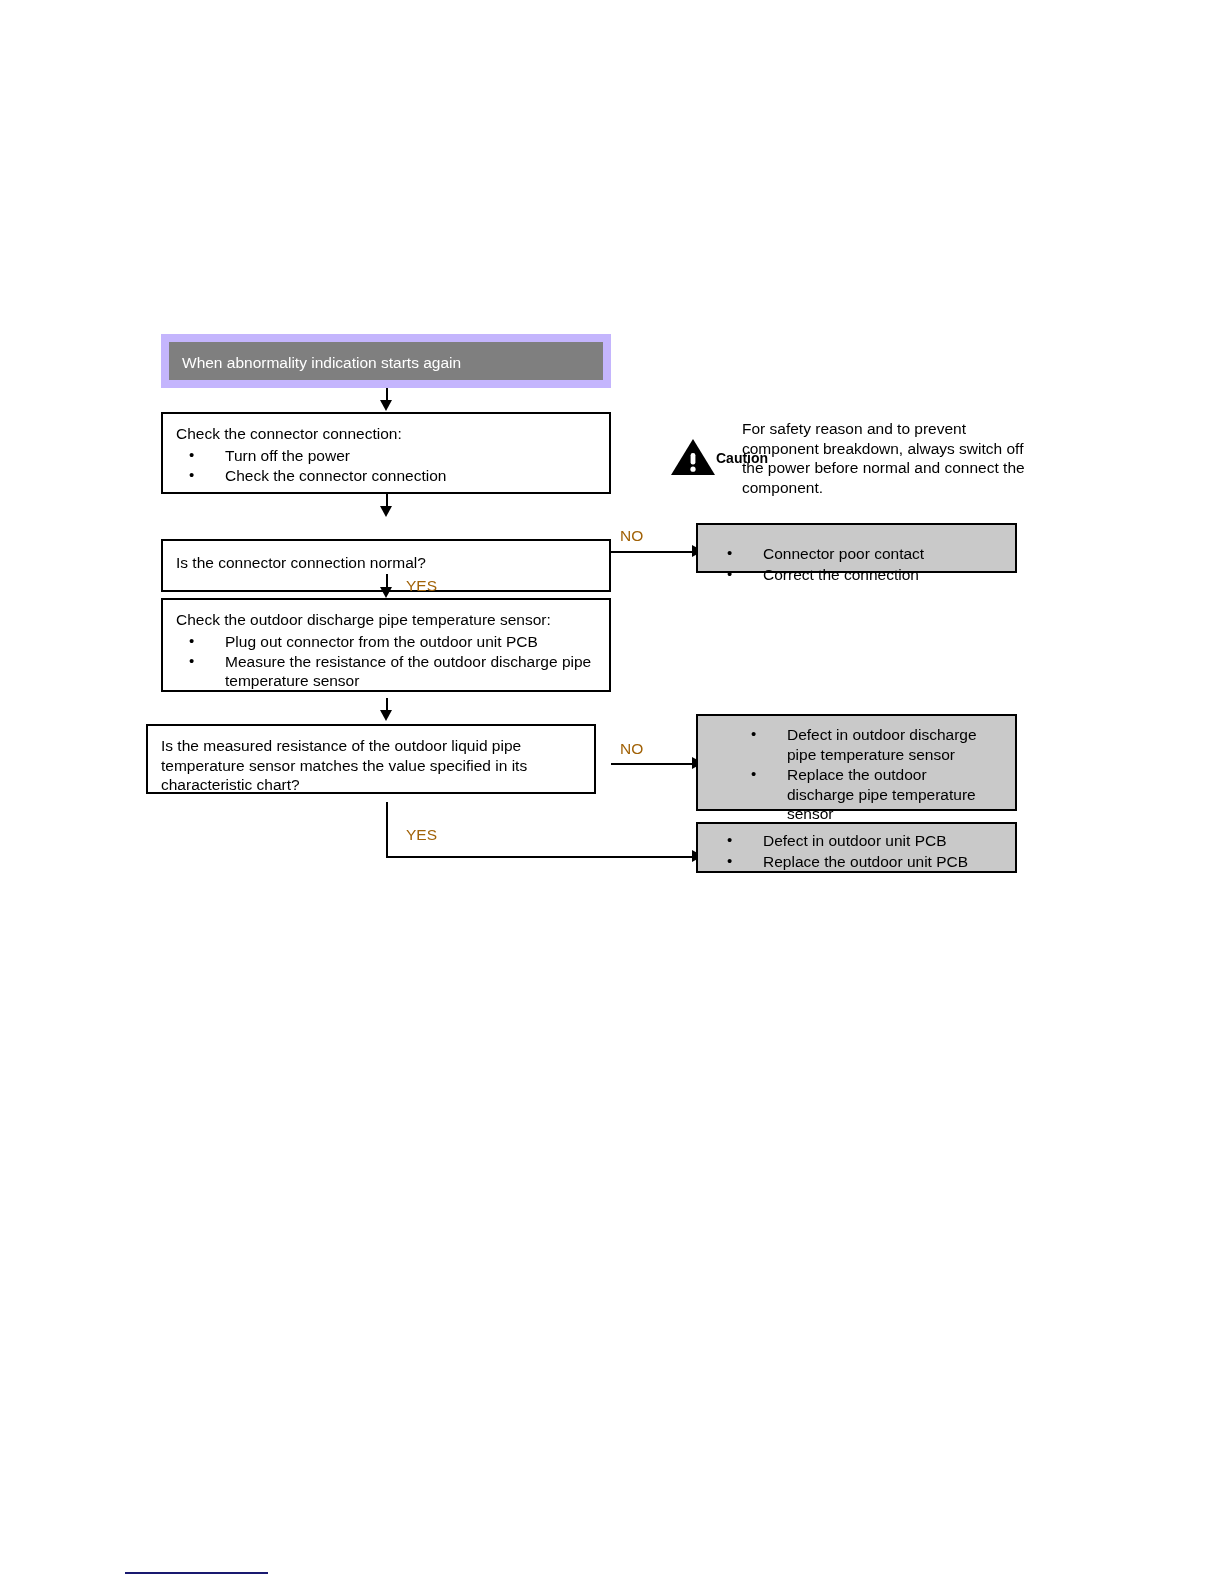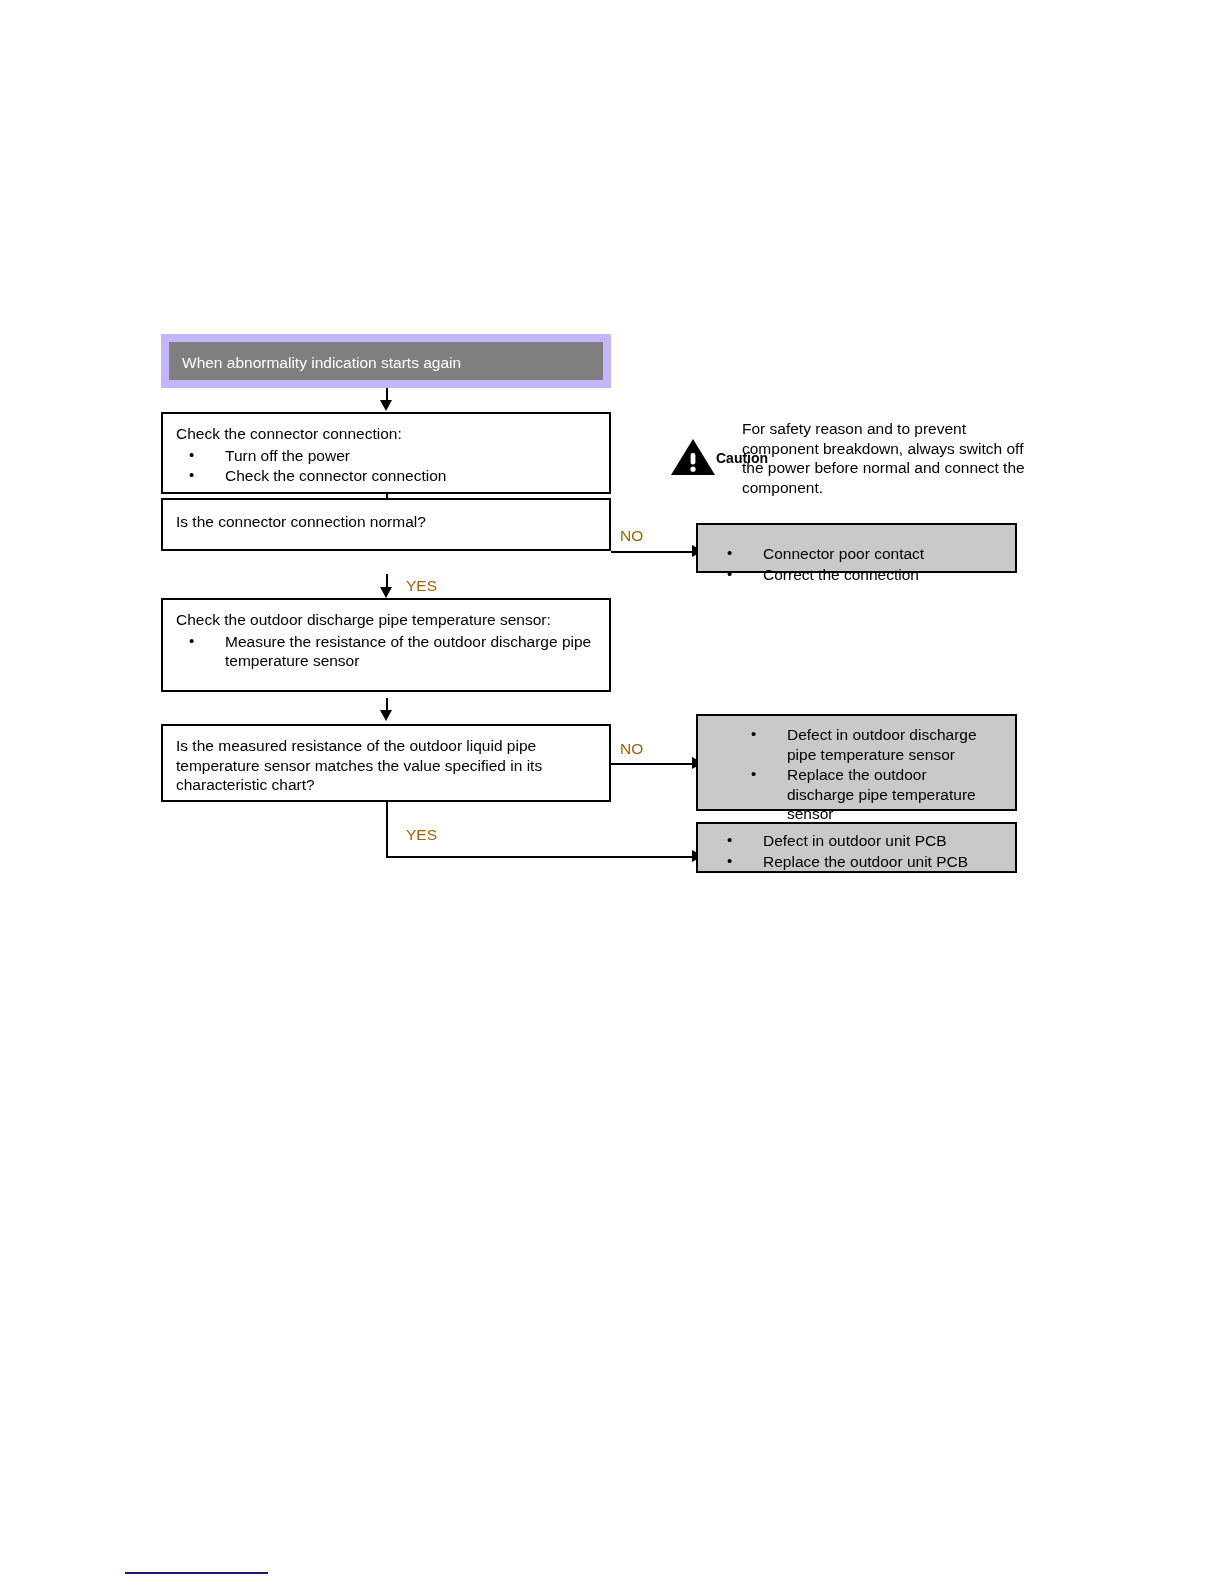--- a/index.html
+++ b/index.html
@@ -183,21 +183,21 @@
       </svg>
     </div>
     <div class="caution-word">Caution</div>
   </div>
 
   <div class="caution-text" style="left:742px; top:419px;">For safety reason and to prevent component breakdown, always switch off the power before normal and connect the component.</div>
 
   <div class="vline" style="left:386px; top:494px; width:2px; height:14px;"></div>
   <div class="arrow-down" style="left:380px; top:506px;"></div>
 
-  <div class="box" style="left:161px; top:498px; width:450px; height:53px;">
+  <div class="box" style="left:161px; top:539px; width:450px; height:53px;">
     <div class="box-inner" style="padding-top:12px;">
       <p class="lead">Is the connector connection normal?</p>
     </div>
   </div>
 
   <div class="edge-label" style="left:620px; top:527px;">NO</div>
   <div class="hline" style="left:611px; top:551px; width:83px;"></div>
   <div class="arrow-right" style="left:692px; top:545px;"></div>
 
   <div class="box result" style="left:696px; top:523px; width:321px; height:50px;">
@@ -210,29 +210,30 @@
   </div>
 
   <div class="vline" style="left:386px; top:574px; width:2px; height:16px;"></div>
   <div class="arrow-down" style="left:380px; top:587px;"></div>
   <div class="edge-label" style="left:406px; top:577px;">YES</div>
 
   <div class="box" style="left:161px; top:598px; width:450px; height:94px;">
     <div class="box-inner">
       <p class="lead">Check the outdoor discharge pipe temperature sensor:</p>
       <ul class="bullets">
+        <li>Plug out connector from the outdoor unit PCB</li>
         <li>Measure the resistance of the outdoor discharge pipe temperature sensor</li>
       </ul>
     </div>
   </div>
 
   <div class="vline" style="left:386px; top:698px; width:2px; height:14px;"></div>
   <div class="arrow-down" style="left:380px; top:710px;"></div>
 
-  <div class="box" style="left:161px; top:724px; width:450px; height:78px;">
+  <div class="box" style="left:146px; top:724px; width:450px; height:70px;">
     <div class="box-inner" style="padding-top:10px; padding-right:38px;">
       <p class="lead">Is the measured resistance of the outdoor liquid pipe temperature sensor matches the value specified in its characteristic chart?</p>
     </div>
   </div>
 
   <div class="edge-label" style="left:620px; top:740px;">NO</div>
   <div class="hline" style="left:611px; top:763px; width:83px;"></div>
   <div class="arrow-right" style="left:692px; top:757px;"></div>
 
   <div class="box result" style="left:696px; top:714px; width:321px; height:97px;">

